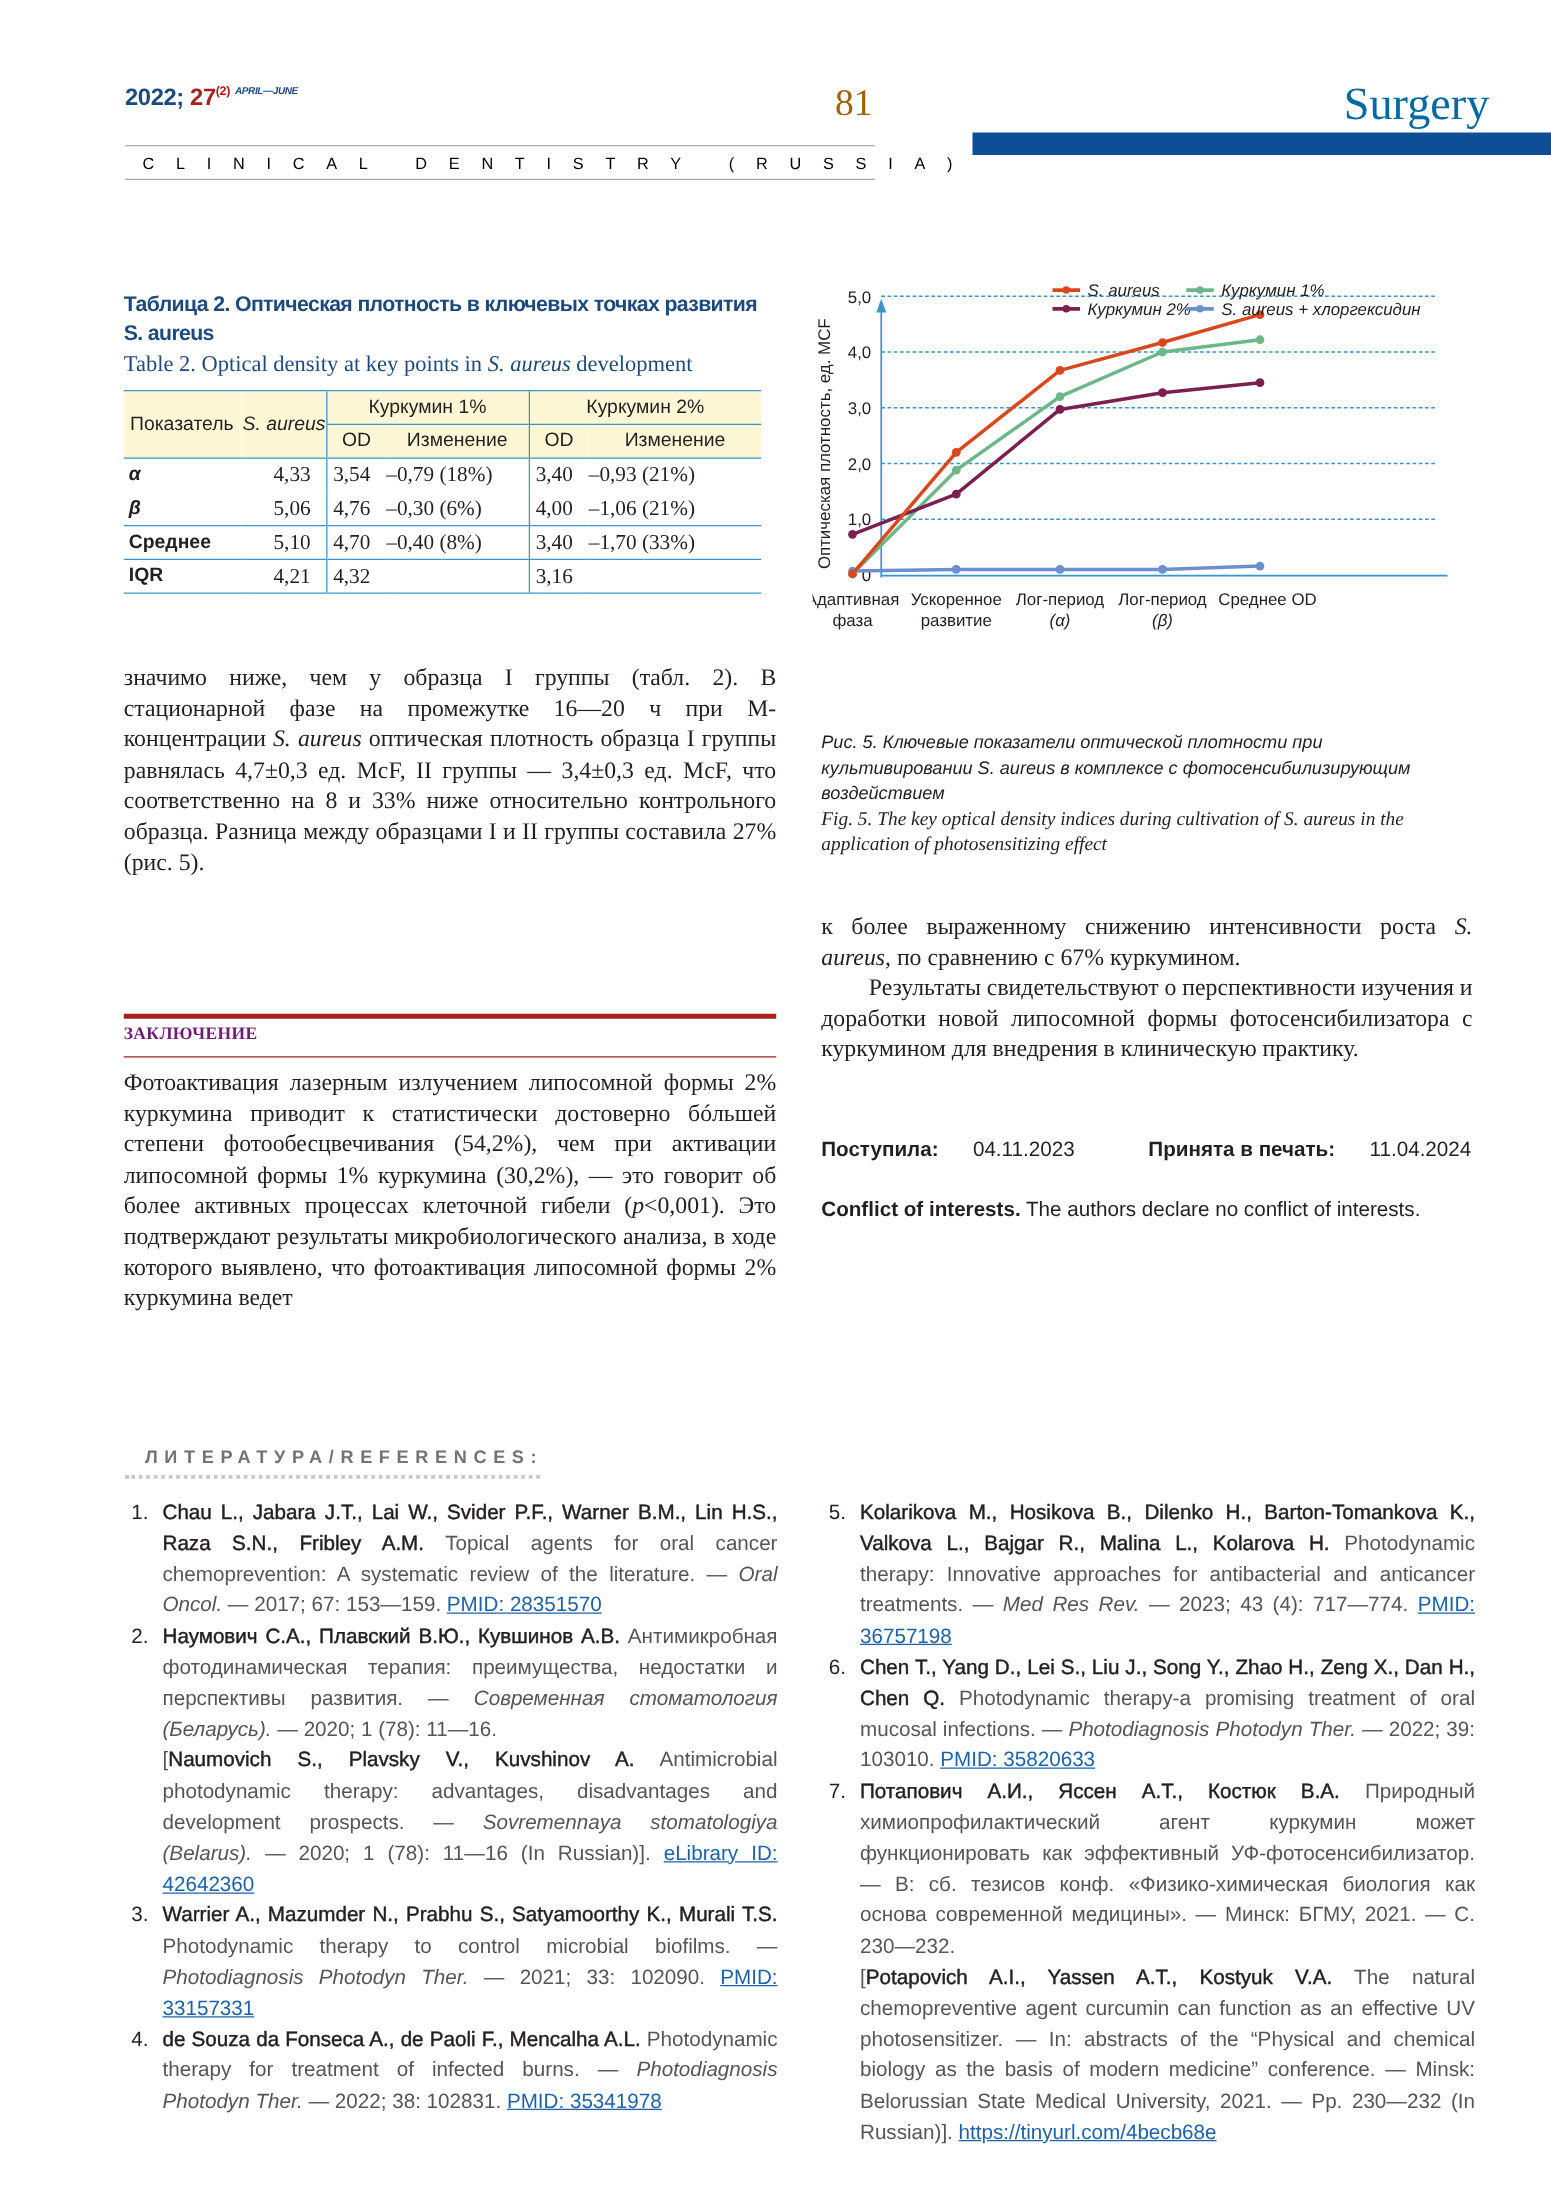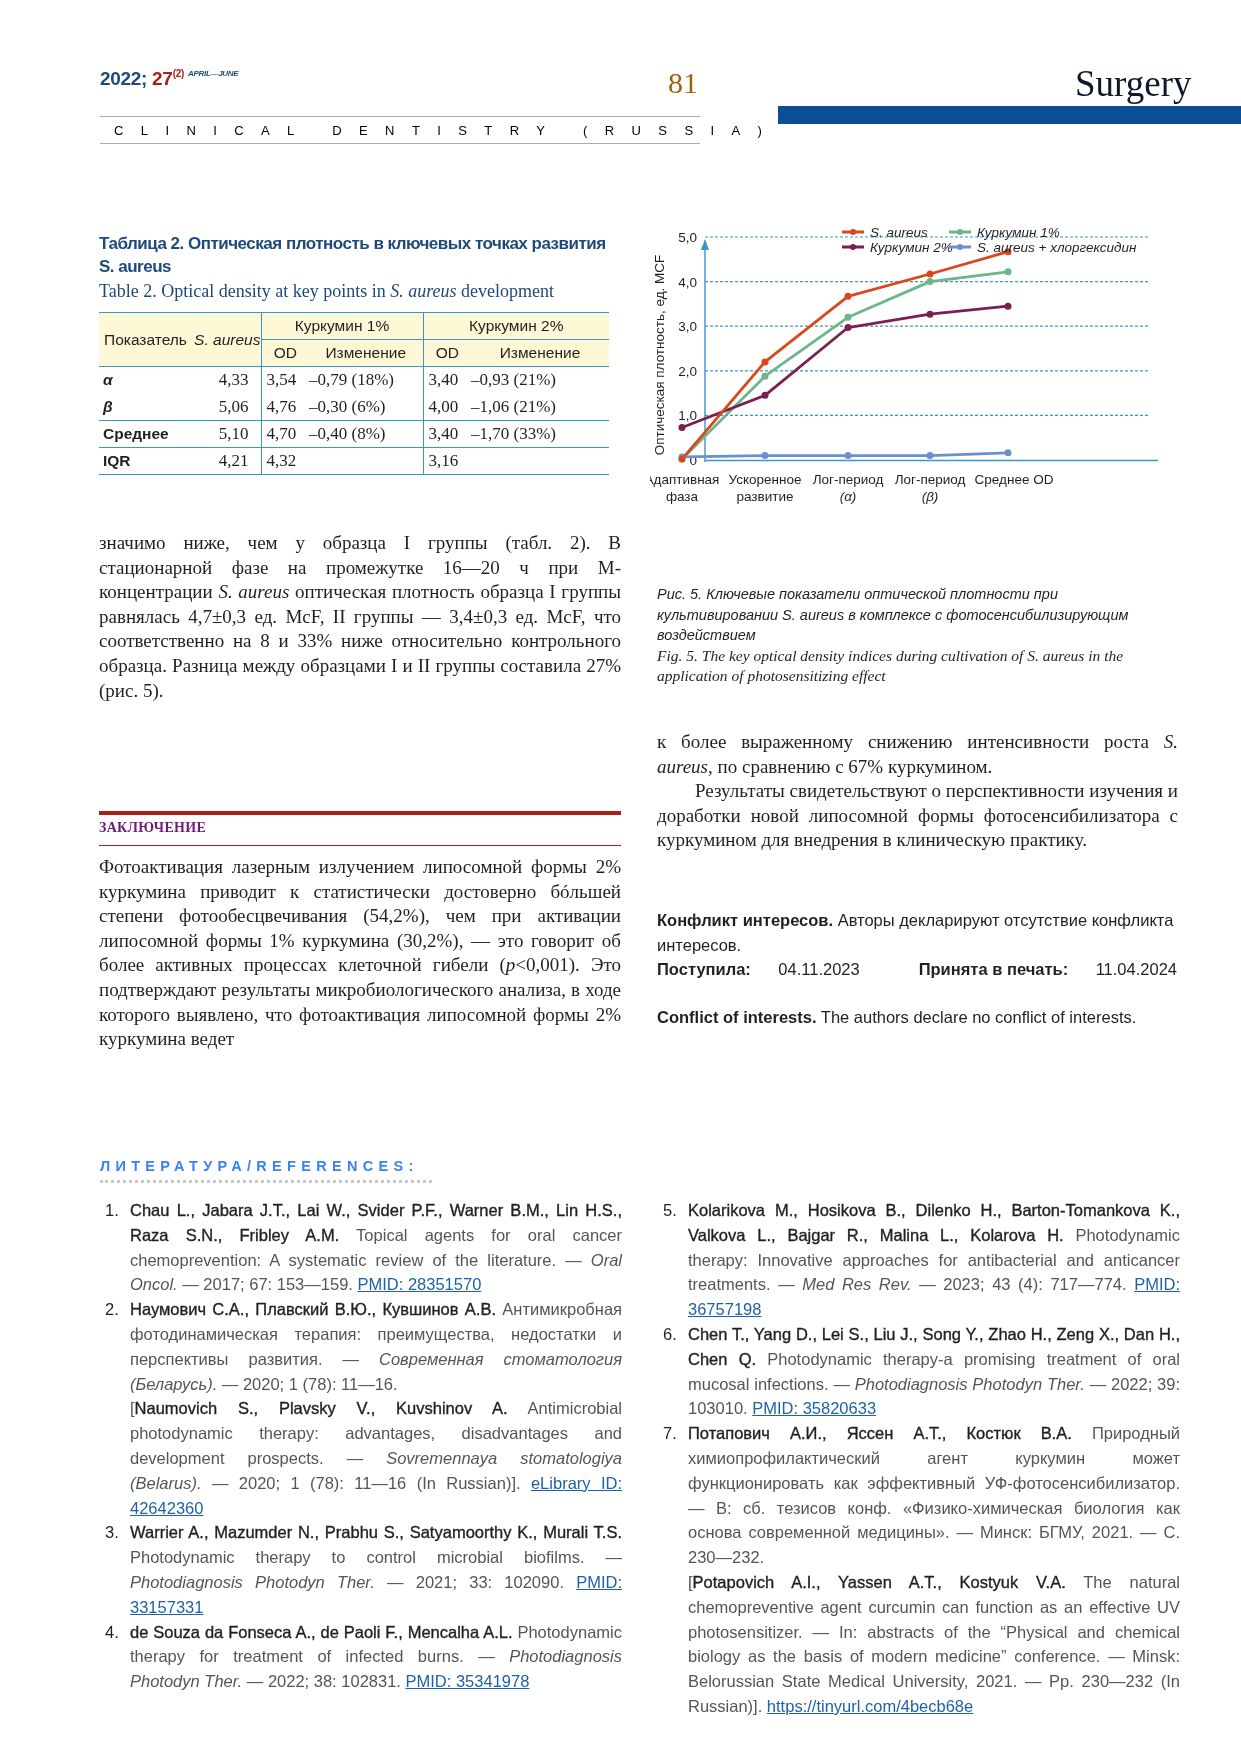--- a/index.html
+++ b/index.html
@@ -7,21 +7,21 @@
   .abs { position: absolute; }
   
   #hdr-issue { left: 100px; top: 68px; font-family: "Liberation Sans", sans-serif; font-weight: bold; font-size: 19px; color: #1d4a7c; letter-spacing: -0.3px; }
   #hdr-issue .vol { color: #a8201a; }
   #hdr-issue sup { font-size: 10px; color: #a8201a; vertical-align: 8px; }
   #hdr-issue .months { font-size: 8px; font-style: italic; color: #1d4a7c; vertical-align: 9px; margin-left: 4px; }
   #hdr-page { left: 668px; top: 66px; font-size: 30px; color: #a16207; }
   #hdr-line1 { left: 100px; top: 116px; width: 600px; height: 1px; background: #aaa; }
   #hdr-journal { left: 100px; top: 123px; width: 600px; font-family: "Liberation Sans", sans-serif; font-size: 13px; color: #000000; letter-spacing: 17.4px; white-space: nowrap; margin-left: 14px; }
   #hdr-line2 { left: 100px; top: 143px; width: 600px; height: 1px; background: #aaa; }
-  #hdr-section { left: 1075px; top: 62px; font-size: 37px; color: #0f172a; }
+  #hdr-section { left: 1075px; top: 62px; font-size: 37px; color: #0369a1; }
   #hdr-bar { left: 778px; top: 106px; width: 463px; height: 18px; background: #0e4e96; }
   
   #tbl-title-ru { left: 99px; top: 232px; width: 520px; font-family: "Liberation Sans", sans-serif; font-weight: bold; font-size: 17px; color: #1d4a7c; line-height: 23px; letter-spacing: -0.5px; }
   #tbl-title-en { left: 99px; top: 281px; font-size: 18px; color: #1d4a7c; }
   table.data { position: absolute; left: 99px; top: 312px; width: 510px; border-collapse: collapse; font-size: 17px; }
   table.data th { font-family: "Liberation Sans", sans-serif; font-weight: normal; font-size: 15.5px; background: #fdf7d6; color: #231f20; height: 27px; }
   table.data td { height: 27px; }
   table.data tr.toprule th { border-top: 1.5px solid #3b95c9; }
   table.data tr.sub th { border-top: 1px solid #3b95c9; }
   table.data tr.endhead th { border-bottom: 1.5px solid #3b95c9; margin-top: 32px; }
@@ -43,21 +43,21 @@
   
   #chart { left: 650px; top: 215px; }
   #fig-caption { left: 657px; top: 584px; width: 520px; font-size: 15.5px; line-height: 20.5px; color: #231f20; }
   #fig-caption .ru { font-family: "Liberation Sans", sans-serif; font-style: italic; font-size: 14.5px; }
   #fig-caption .en { font-style: italic; }
   #col2-text { left: 657px; top: 730px; width: 521px; }
   #conflict { left: 657px; top: 908px; width: 530px; font-family: "Liberation Sans", sans-serif; font-size: 16.5px; line-height: 24.5px; }
   #conflict b { font-weight: bold; }
   .dates { display: flex; justify-content: space-between; width: 520px; }
   
-  #refs-head { left: 100px; top: 1158px; font-family: "Liberation Sans", sans-serif; font-weight: bold; font-size: 14.5px; color: #3b82f6; letter-spacing: 5.3px; }
+  #refs-head { left: 116px; top: 1158px; font-family: "Liberation Sans", sans-serif; font-weight: bold; font-size: 14.5px; color: #737373; letter-spacing: 5.3px; }
   #refs-dots { left: 100px; top: 1180px; width: 332px; height: 3px; border-top: 3px dotted #c9c9c9; }
   .refs { font-family: "Liberation Sans", sans-serif; font-size: 16.5px; line-height: 24.8px; color: #555; text-align: justify; }
   .refs .item { position: relative; padding-left: 25px; }
   .refs .n { position: absolute; left: 0; top: 0; color: #231f20; }
   .refs b { color: #231f20; font-weight: normal; -webkit-text-stroke: 0.35px #231f20; }
   .refs i { font-style: italic; }
   .refs a { color: #1d62a8; text-decoration: underline; }
   #refs-left { left: 105px; top: 1198px; width: 517px; }
   #refs-right { left: 663px; top: 1198px; width: 517px; }
 </style>
@@ -223,21 +223,20 @@
   <div class="ru">Рис. 5. Ключевые показатели оптической плотности при культивировании S. aureus в комплексе с фотосенсибилизирующим воздействием</div>
   <div class="en">Fig. 5. The key optical density indices during cultivation of S. aureus in the application of photosensitizing effect</div>
 </div>
 
 <div class="abs body" id="col2-text">
   <p><span>к более выраженному снижению интенсивности роста </span><i>S. aureus</i><span>, по сравнению с 67% куркумином.</span></p>
   <p class="ind">Результаты свидетельствуют о перспективности изучения и доработки новой липосомной формы фотосенсибилизатора с куркумином для внедрения в клиническую практику.</p>
 </div>
 
 <div class="abs" id="conflict">
-  <div><b>Конфликт интересов.</b><span> Авторы декларируют отсутствие конфликта интересов.</span></div>
   <div class="dates">
     <span><b>Поступила:</b>&nbsp;&nbsp;&nbsp;&nbsp;&nbsp;&nbsp;<span>04.11.2023</span></span>
     <span><b>Принята в печать:</b>&nbsp;&nbsp;&nbsp;&nbsp;&nbsp;&nbsp;<span>11.04.2024</span></span>
   </div>
   <div style="height:23px"></div>
   <div><b>Conflict of interests.</b><span> The authors declare no conflict of interests.</span></div>
 </div>
 
 <div class="abs" id="refs-head">ЛИТЕРАТУРА/REFERENCES:</div>
 <div class="abs" id="refs-dots"></div>

